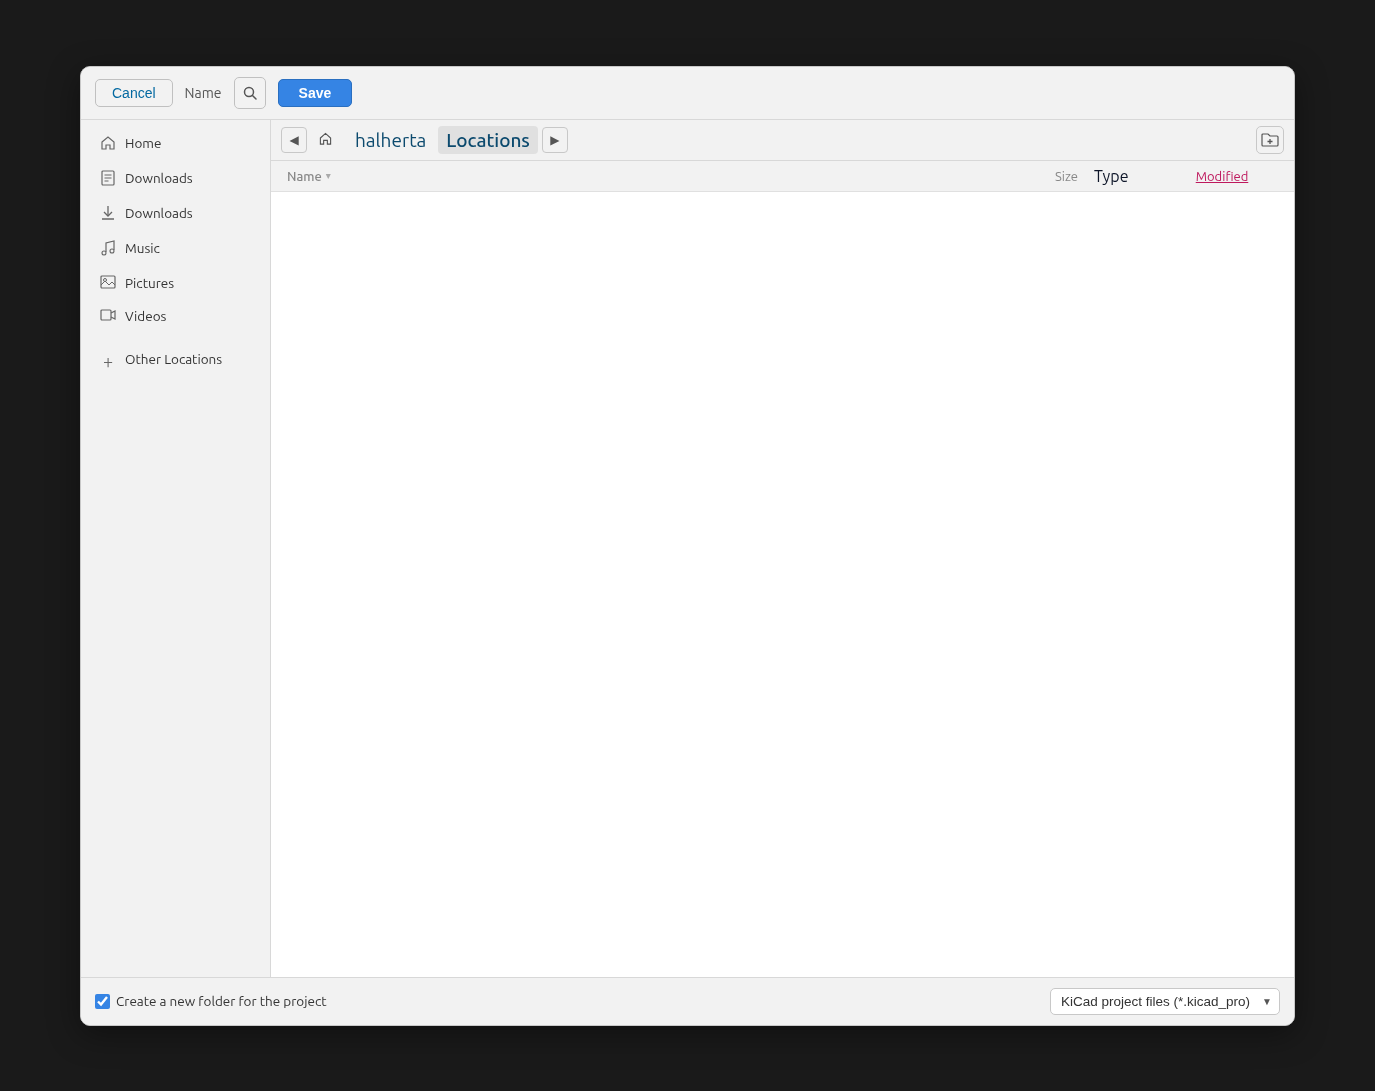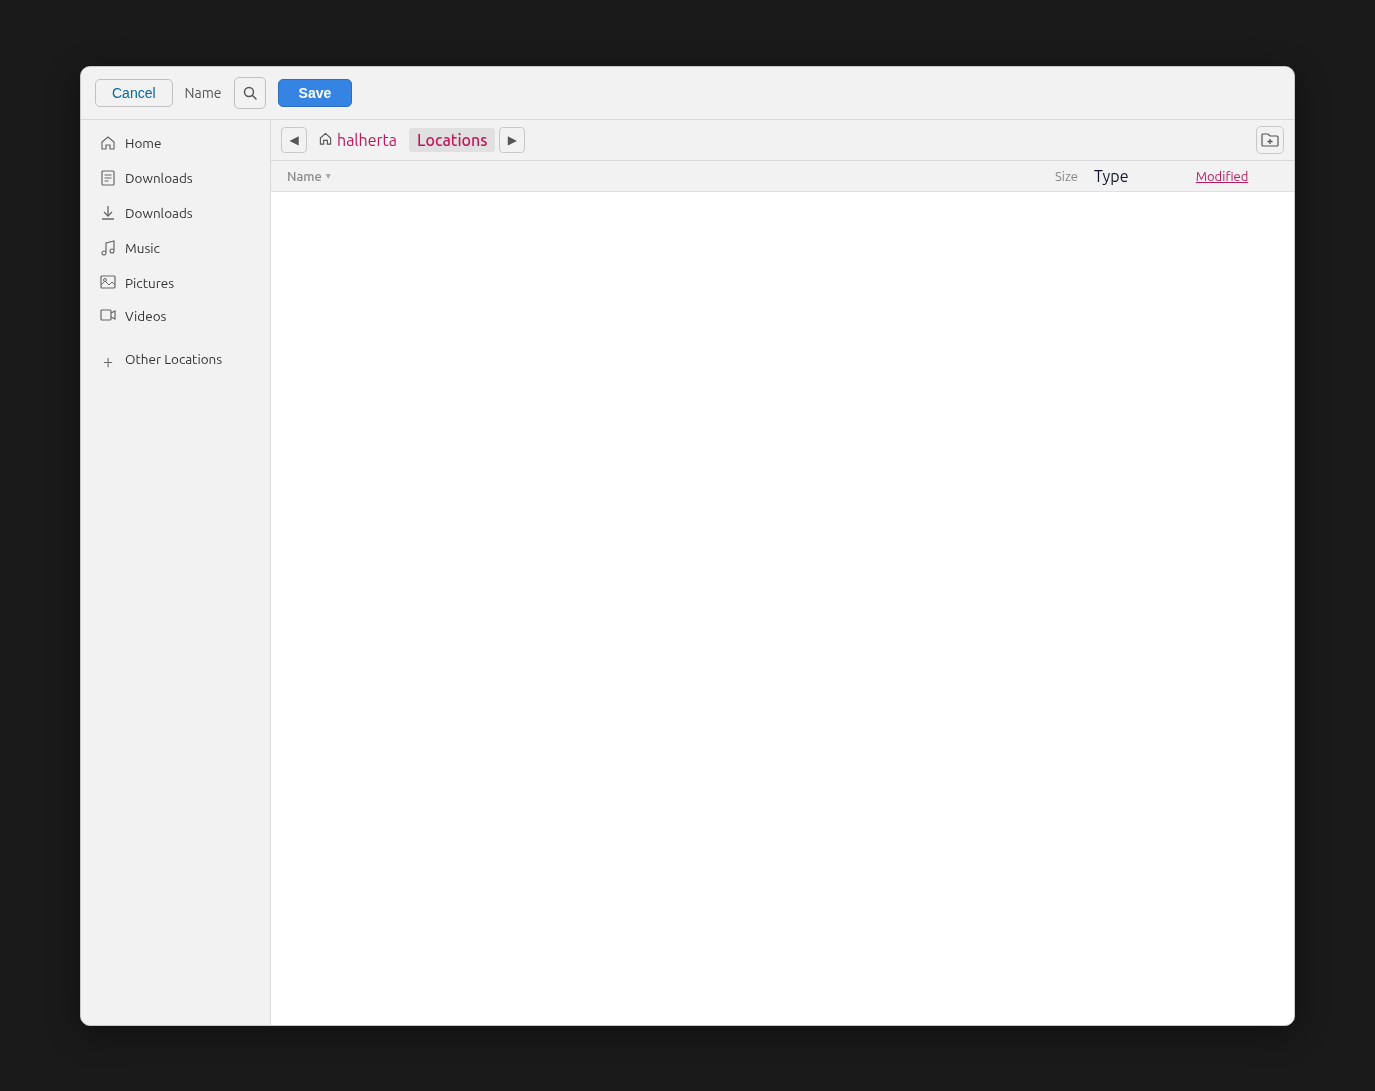--- a/index.html
+++ b/index.html
@@ -140,26 +140,26 @@
       cursor: pointer;
       display: flex;
       align-items: center;
       justify-content: center;
       font-size: 12px;
       color: #555;
     }
     .path-crumb {
       display: flex;
       align-items: center;
-      gap: 2px;
+      gap: 20px;
       padding: 3px 8px;
       border-radius: 4px;
       cursor: pointer;
-      font-size: 16px;
-      color: #be185d;
+      font-size: 19px;
+      color: #0c4a6e;
       background: transparent;
     }
     .path-crumb.active {
       background: #e0e0e0;
       font-weight: 500;
     }
     .path-crumb-icon { font-size: 13px; margin-right: 3px; }
     .path-right { margin-left: auto; }
     .new-folder-btn {
       width: 28px;
@@ -379,13 +379,22 @@
         </div>
         <div class="col-modified">
           <span>Modified</span>
         </div>
       </div>
 
       <div class="file-area"></div>
     </div>
   </div>
 
+  <div class="footer">
+    <label class="checkbox-label">
+      <input type="checkbox" class="checkbox-input" checked="" style="">
+      <span>Create a new folder for the project</span>
+    </label>
+    <div class="file-type-wrapper">
+      <select class="file-type-select"><option>KiCad project files (*.kicad_pro)</option></select>
+    </div>
+  </div>
 </div>
 
 </body></html>

